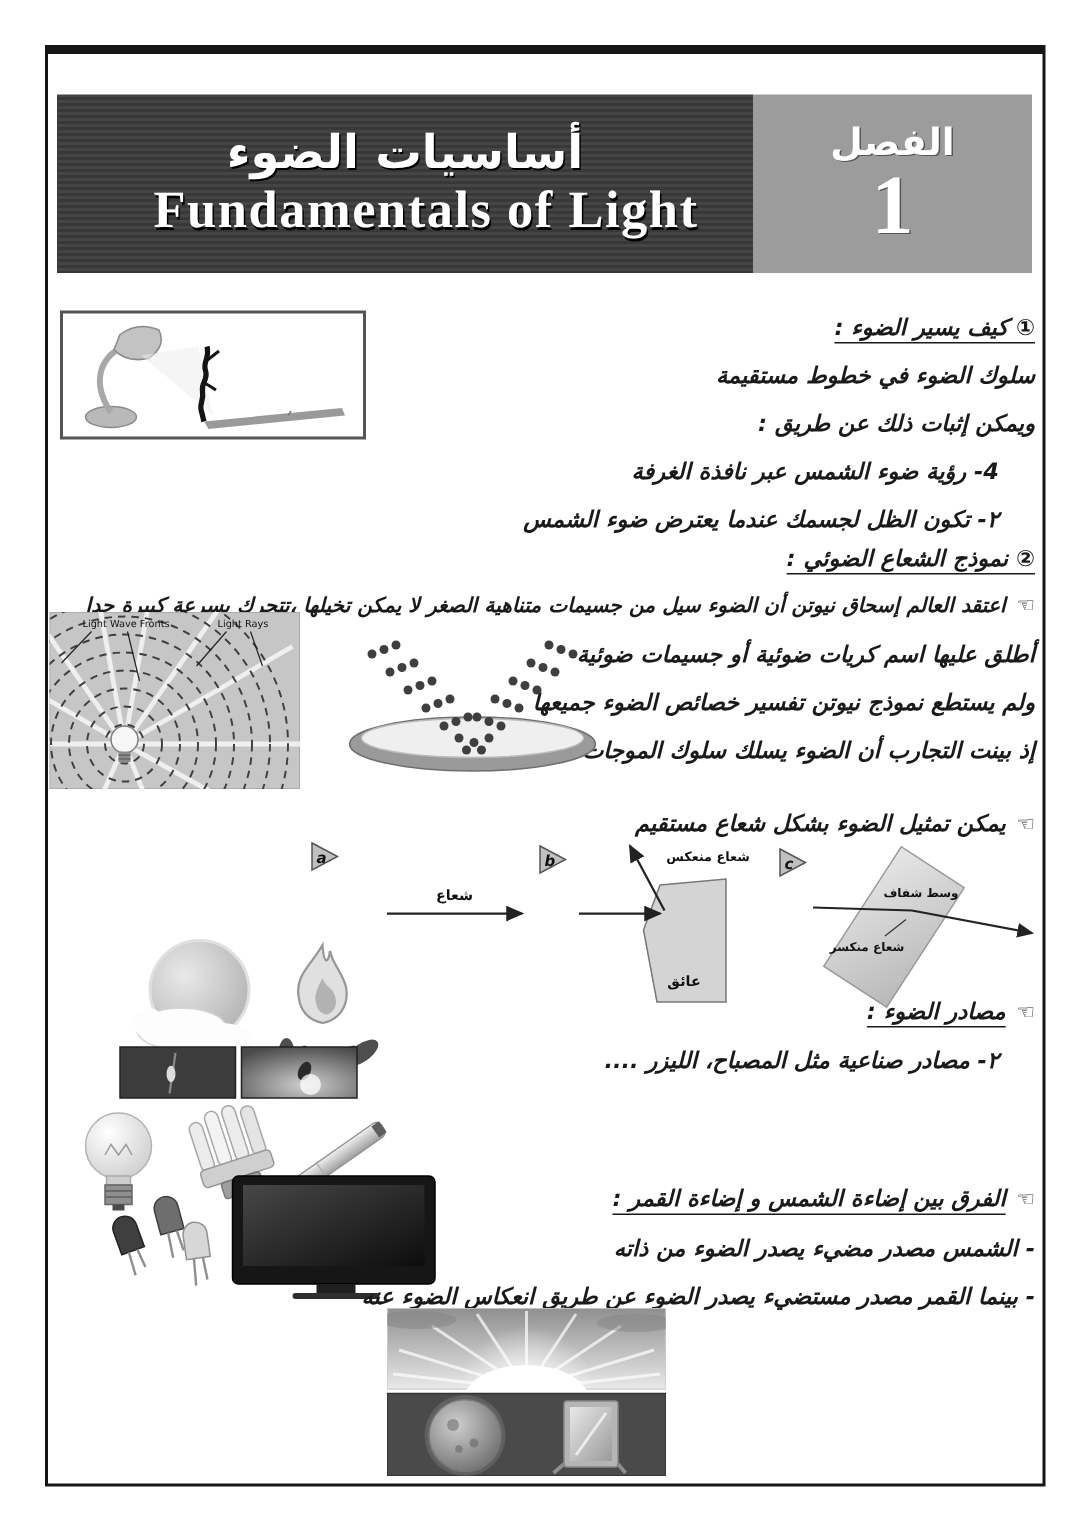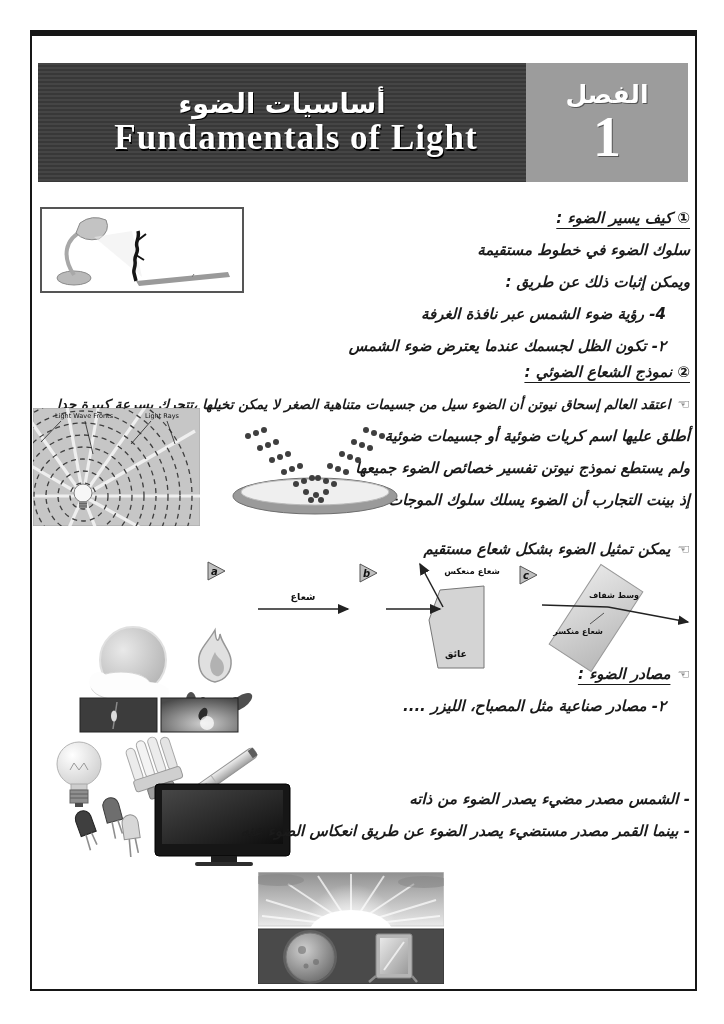--- a/index.html
+++ b/index.html
@@ -5,24 +5,24 @@
   html,body{margin:0;padding:0;}
   body{width:724px;height:1024px;background:#ffffff;position:relative;
        font-family:"DejaVu Sans",sans-serif;color:#1a1a1a;overflow:hidden;}
   .abs{position:absolute;}
   
   .frame{left:30px;top:30px;width:663px;height:953px;border:2px solid #161616;border-top-width:6px;}
   
   .header{left:38px;top:63px;width:650px;height:119px;display:flex;}
   .banner{flex:1;background:repeating-linear-gradient(180deg,#454545 0 2px,#383838 2px 4px);
           display:flex;flex-direction:column;align-items:center;justify-content:center;}
-  .title-ar{color:#fff;font-size:27px;font-weight:bold;line-height:1.15;text-shadow:1px 1px 0 #000;}
+  .title-ar{color:#fff;font-size:31px;font-weight:bold;line-height:1.15;text-shadow:1px 1px 0 #000;}
   .title-en{color:#fff;font-family:Liberation Serif, serif;font-size:35px;font-weight:bold;
             line-height:1.1;text-shadow:1px 2px 0 #000;letter-spacing:1px;margin-left:28px;}
-  .chapterbox{width:162px;background:#9c9c9c;display:flex;flex-direction:column;align-items:center;justify-content:center;}
+  .chapterbox{width:186px;background:#9c9c9c;display:flex;flex-direction:column;align-items:center;justify-content:center;}
   .ch-label{color:#fff;font-size:25px;font-weight:bold;text-shadow:1px 1px 0 #555;}
   .ch-num{color:#fff;font-family:"Liberation Serif",serif;font-size:56px;font-weight:bold;line-height:1;text-shadow:1px 1px 0 #555;}
   
   .rtl{direction:rtl;text-align:right;font-weight:bold;font-size:15px;}
   .tline{line-height:32px;white-space:nowrap;font-style:italic;}
   .indent{padding-right:24px;}
   .uline{text-decoration:underline;text-underline-offset:5px;text-decoration-thickness:1px;}
   .orn{font-size:14px;margin-inline-end:7px;}
   .smline{font-size:13.5px;}
   
@@ -311,20 +311,21 @@
     <rect x="40" y="78" width="58" height="4" rx="2" fill="#2e2e2e"></rect>
   </g>
 </svg>
 
 <div class="abs rtl" style="right:34px;top:658px;width:360px;">
   <div class="tline"><span class="orn">☜</span><span class="uline">مصادر الضوء :</span></div>
   <div class="tline indent">٢- مصادر صناعية مثل المصباح، الليزر ....</div>
 </div>
 
 <div class="abs rtl" style="right:34px;top:783px;width:430px;">
+  <div class="tline"><span class="orn">☜</span><span class="uline">الفرق بين إضاءة الشمس و إضاءة القمر :</span></div>
   <div class="tline">- الشمس مصدر مضيء يصدر الضوء من ذاته</div>
   <div class="tline">- بينما القمر مصدر مستضيء يصدر الضوء عن طريق انعكاس الضوء عنه</div>
 </div>
 
 <svg class="abs" style="left:258px;top:872px;" width="186" height="112" viewBox="0 0 186 112">
   <defs>
     <linearGradient id="gSky" x1="0" y1="0" x2="0" y2="1">
       <stop offset="0" stop-color="#8f8f8f"></stop>
         <stop offset="1" stop-color="#e9e9e9"></stop>
     </linearGradient>

